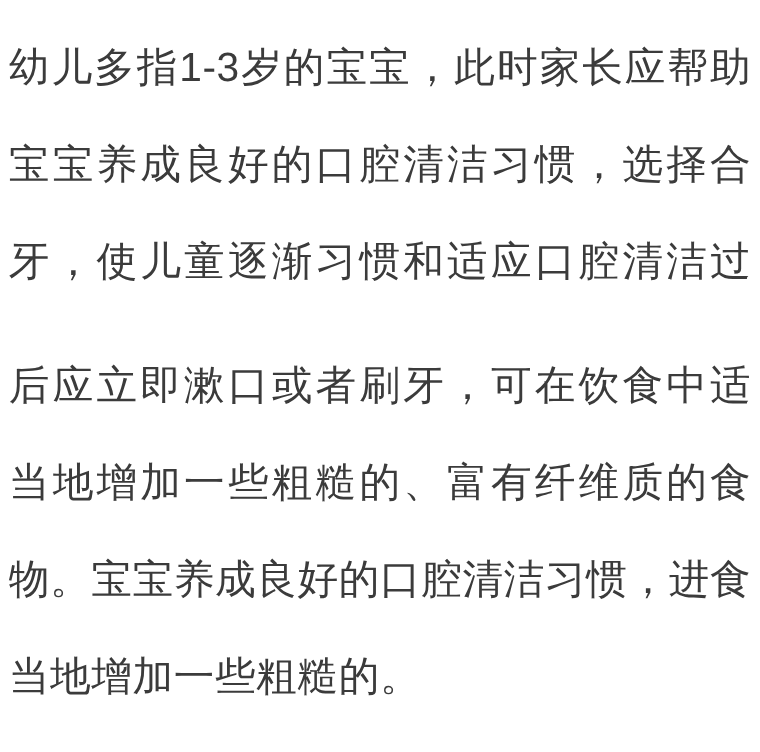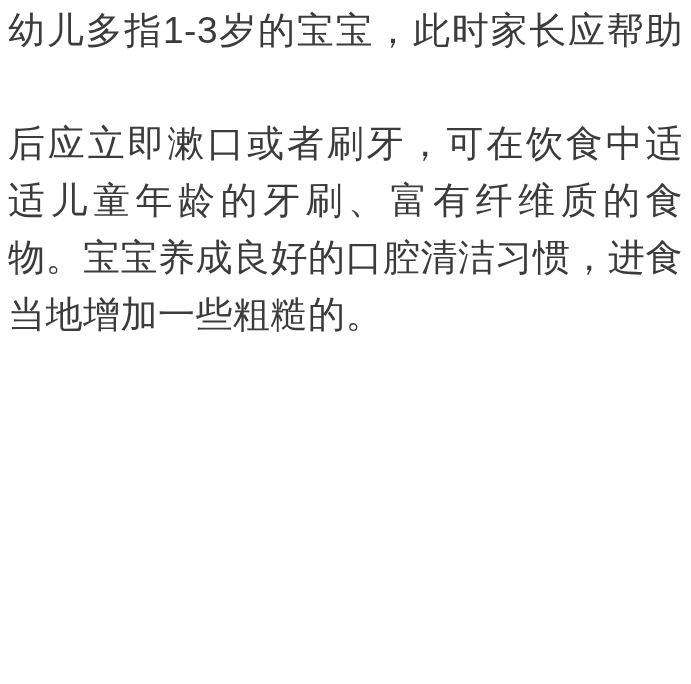--- a/index.html
+++ b/index.html
@@ -28,33 +28,36 @@
   }
   .line {
     font-size: 37px;
     line-height: 57px;
     letter-spacing: 0.5px;
     white-space: nowrap;
     text-align: justify;
     
     text-align-last: justify;
     font-weight: 400;
+    margin-top: 31px;
   }
   .line.last {
     text-align-last: left;
   }
 </style>
 </head>
 <body>
 
 <div class="page">
   <div id="article" class="article" style="color: rgb(59, 59, 59);">
       <div class="paragraph">
         <div class="line">幼儿多指1-3岁的宝宝，此时家长应帮助</div>
+        <div class="line">宝宝养成良好的口腔清洁习惯，选择合</div>
+        <div class="line">牙，使儿童逐渐习惯和适应口腔清洁过</div>
       </div>
       <div class="paragraph">
         <div class="line">后应立即漱口或者刷牙，可在饮食中适</div>
-        <div class="line">适儿童年龄的牙刷、富有纤维质的食</div>
+        <div class="line">当地增加一些粗糙的、富有纤维质的食</div>
         <div class="line">物。宝宝养成良好的口腔清洁习惯，进食</div>
         <div class="line last">当地增加一些粗糙的。</div>
       </div>
     </div>
 </div>
 
 </body></html>

